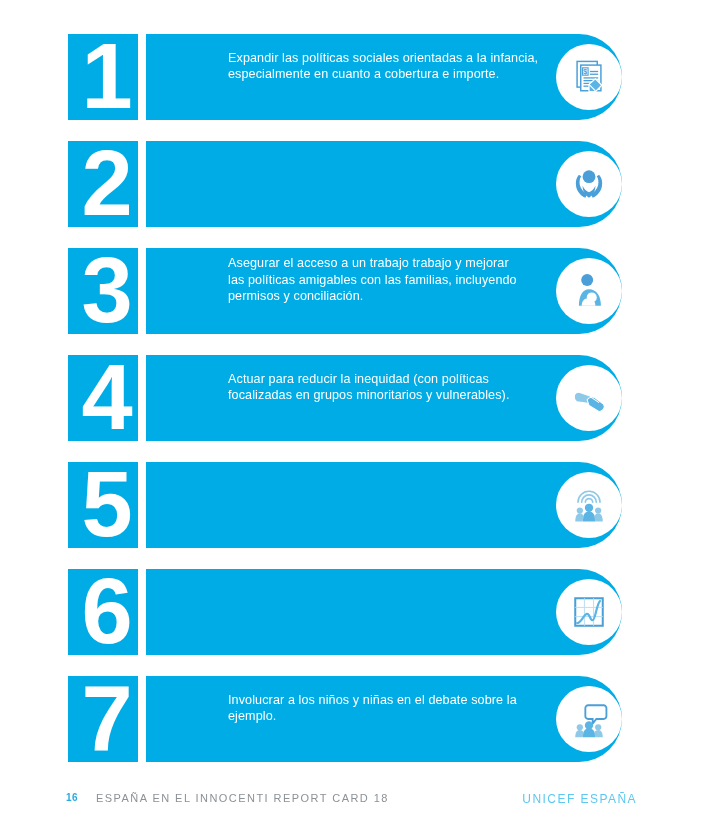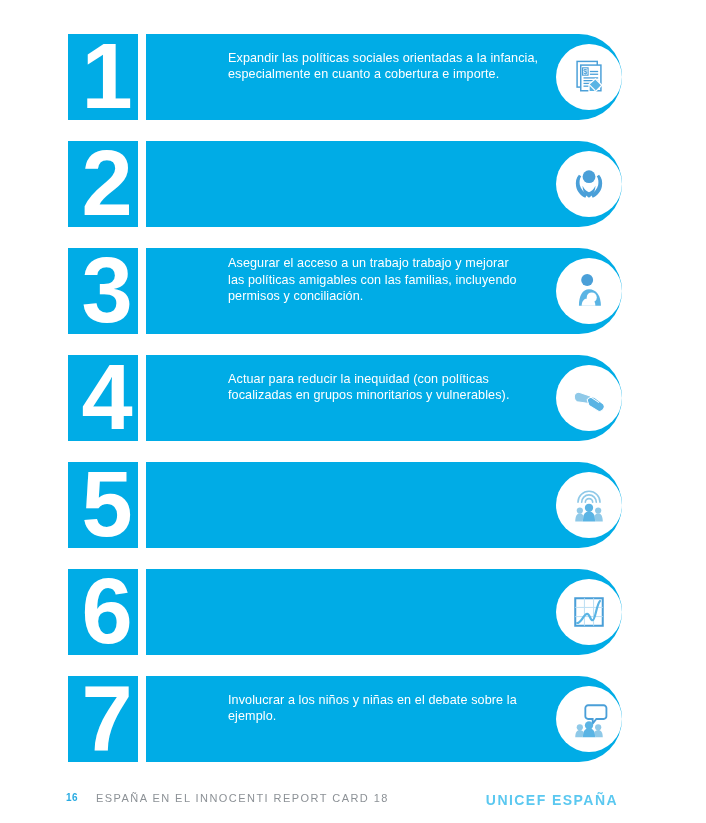--- a/index.html
+++ b/index.html
@@ -122,26 +122,25 @@
   .footer-left {
     position: absolute;
     left: 96px;
     top: 0;
     font-size: 11px;
     color: #8c9196;
     letter-spacing: 1.45px;
   }
   .footer-right {
     position: absolute;
-    right: 88px;
-    top: 0;
-    font-size: 14px;
+    right: 69px;
+    top: 0;
+    font-size: 12px;
     color: #5bc8f0;
     letter-spacing: 1.45px;
-    font-weight: bold;
   }
 </style>
 </head>
 <body>
 
 <div class="page">
 
   <div class="items">
 
     <div class="item" style="top:34px">

